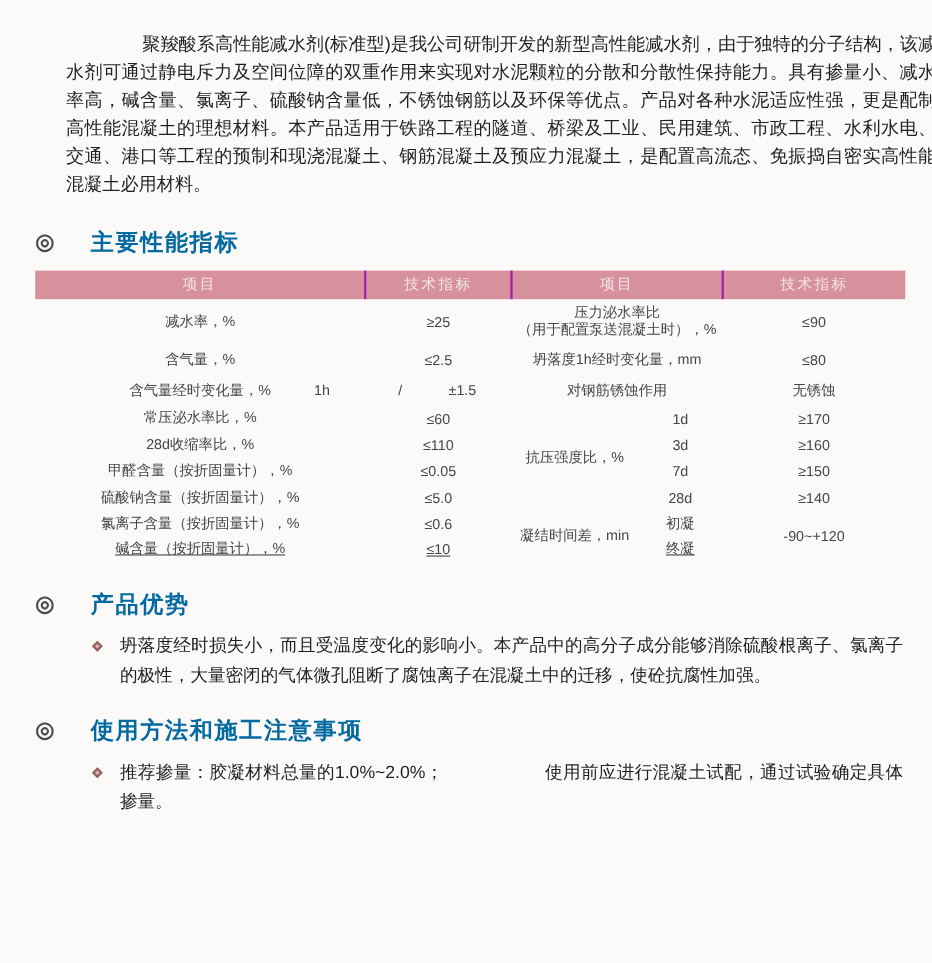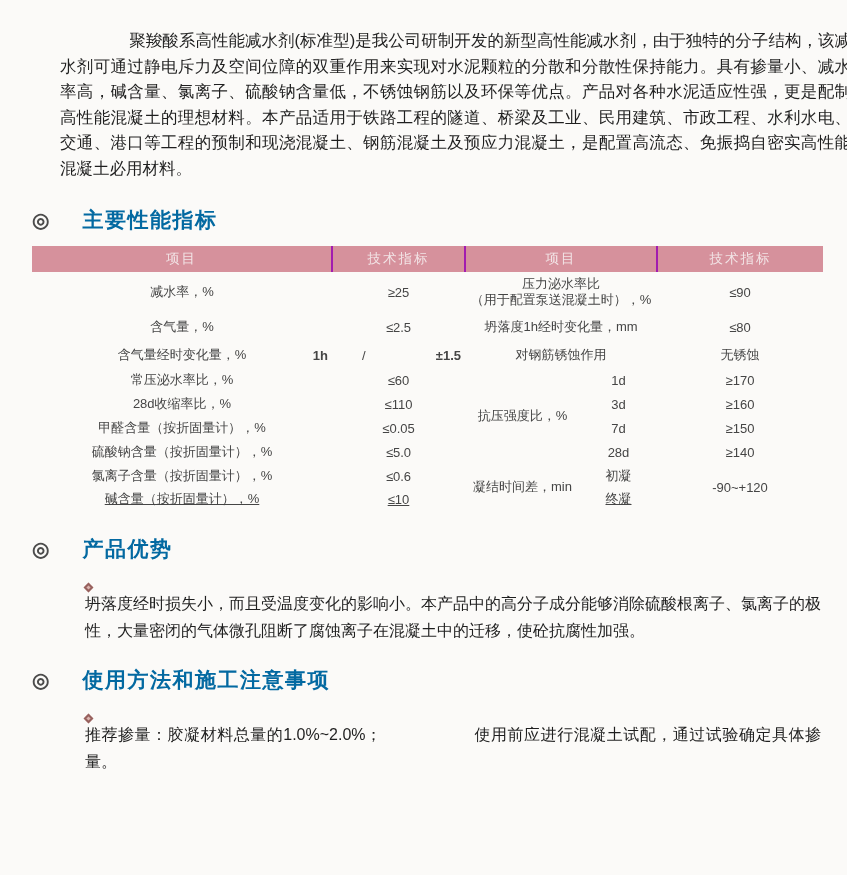--- a/index.html
+++ b/index.html
@@ -54,27 +54,27 @@
     border-right: 2px solid #a21caf;
     letter-spacing: 2px;
   }
   tr.thead td.last { border-right: none; }
   tr.h40 { height: 40px; }
   tr.h30 { height: 30px; }
   tr.h26 { height: 26px; }
   tr.h24 { height: 24px; }
   tr.h22 { height: 22px; text-decoration: underline; }
   td.rel { position: relative; }
-  .abs-r { position: absolute; right: 4px; top: 50%; transform: translateY(-50%); font-weight: bold; }
+  .abs-r { position: absolute; right: 32px; top: 50%; transform: translateY(-50%); }
   .abs-l { position: absolute; left: 30px; top: 50%; transform: translateY(-50%); }
   .two-line span { display: block; line-height: 16px; text-align: center; }
 
   
   .bullets { margin-top: 12px; }
-  .bullet { display: flex; margin: 7px 0 7px 53px; flex-direction: column; }
+  .bullet { display: flex; margin: 7px 0 7px 53px; }
   .diamond {
     width: 7px; height: 7px;
     background: #dcb6b0;
     border: 2px solid #97615e;
     transform: rotate(45deg);
     margin: 9px 17px 0 0;
     flex-shrink: 0;
   }
   .btext {
     flex: 1;

